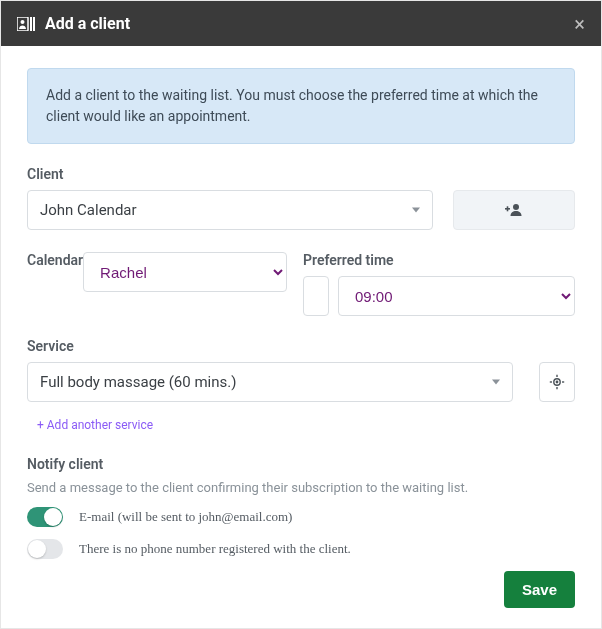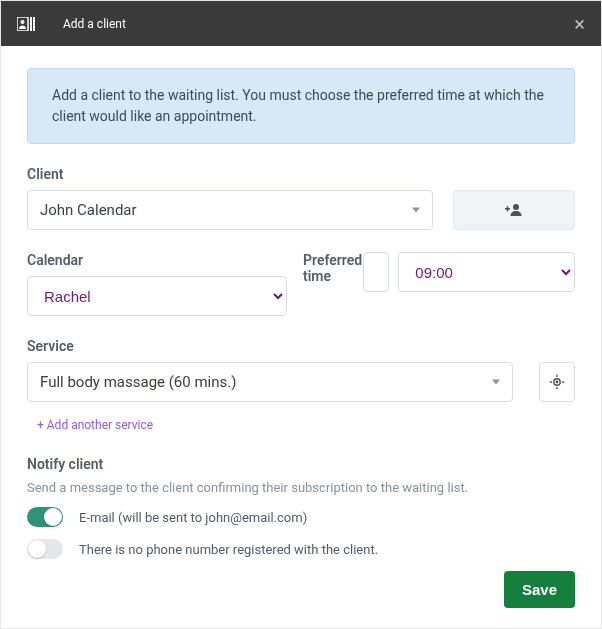--- a/index.html
+++ b/index.html
@@ -1,45 +1,45 @@
 <!DOCTYPE html>
 <html><head>
 <meta charset="utf-8">
 <style>
   * { box-sizing: border-box; margin: 0; padding: 0; }
   html, body { width: 602px; height: 629px; font-family: -apple-system, BlinkMacSystemFont, "Segoe UI", Roboto, Arial, sans-serif; background: #fff; color: #3a3f44; }
   .modal { width: 602px; height: 629px; display: flex; flex-direction: column; border: 1px solid #e6e6e6; }
   .modal-header { background: #3a3a3a; color: #fff; height: 52px; display: flex; align-items: center; padding: 0 16px; justify-content: space-between; }
   .modal-header-left { display: flex; align-items: center; gap: 10px; }
-  .modal-title { font-size: 12px; font-weight: 400; margin-left: 18px; }
+  .modal-title { font-size: 16px; font-weight: 700; }
   .close-x { color: #bdbdbd; font-size: 20px; line-height: 1; cursor: pointer; }
   .modal-body { flex: 1; padding: 22px 26px 20px 26px; display: flex; flex-direction: column; }
-  .info-box { background: #d7e8f7; border: 1px solid #c0d9ee; border-radius: 4px; padding: 16px 24px; color: #3e4b57; font-size: 14px; line-height: 1.5; margin-bottom: 22px; }
+  .info-box { background: #d7e8f7; border: 1px solid #c0d9ee; border-radius: 4px; padding: 16px 18px; color: #3e4b57; font-size: 14px; line-height: 1.5; margin-bottom: 22px; }
   .field-label { font-size: 14px; font-weight: 600; color: #555c63; margin-bottom: 8px; }
   .row { display: flex; gap: 20px; margin-bottom: 22px; }
   .col { display: flex; flex-direction: column; }
   .col-client { flex: 1; }
   .control { height: 40px; border: 1px solid #d9dde1; border-radius: 4px; background: #fff; display: flex; align-items: center; padding: 0 12px; font-size: 15px; color: #3a3f44; }
   .control.select { position: relative; padding-right: 30px; }
   .control.select::after { content: ""; position: absolute; right: 12px; top: 50%; width: 0; height: 0; border-left: 4px solid transparent; border-right: 4px solid transparent; border-top: 5px solid #8b9299; transform: translateY(-50%); }
   select.native-select { height: 40px; width: 100%; border: 1px solid #d9dde1; border-radius: 4px; background: #fff; font-size: 15px; color: #701a75; padding: 0 12px; appearance: auto; }
   .icon-btn { width: 122px; height: 40px; background: #f1f4f7; border: 1px solid #e6e9ec; border-radius: 4px; display: flex; align-items: center; justify-content: center; cursor: pointer; }
   .icon-btn svg, .small-icon-btn svg, .header-icon svg { display: block; }
   .small-icon-btn { width: 36px; height: 40px; background: #fff; border: 1px solid #d9dde1; border-radius: 4px; display: flex; align-items: center; justify-content: center; cursor: pointer; }
   .datetime-row { display: flex; gap: 16px; margin-bottom: 22px; }
-  .cal-col { flex: 0 0 260px; display: flex; flex-direction: column; }
-  .pref-col { flex: 1; display: flex; flex-direction: row; }
+  .cal-col { flex: 0 0 260px; display: flex; }
+  .pref-col { flex: 1; display: flex; flex-direction: column; }
   .pref-inputs { display: flex; gap: 9px; }
   .date-input { flex: 1; }
   .time-select { width: 76px; }
   .service-row { display: flex; gap: 26px; margin-bottom: 8px; }
   .service-select { flex: 1; }
   .add-link { color: #8b5cf6; font-size: 12px; padding: 8px 10px 6px 10px; cursor: pointer; display: inline-block; margin-bottom: 18px; }
   .notify-sub { font-size: 13px; color: #8a9299; margin-bottom: 12px; }
-  .toggle-row { display: flex; align-items: center; gap: 16px; margin-bottom: 12px; font-size: 13px; color: #555c63; }
+  .toggle-row { display: flex; align-items: center; gap: 16px; margin-bottom: 12px; font-size: 13px; color: #555c63; font-family: Liberation Serif, serif; }
   .toggle { width: 36px; height: 20px; border-radius: 999px; position: relative; cursor: pointer; flex-shrink: 0; }
   .toggle .knob { position: absolute; width: 18px; height: 18px; background: #fff; border-radius: 50%; top: 1px; box-shadow: 0 1px 2px rgba(0,0,0,0.2); }
   .toggle.on { background: #2f9477; }
   .toggle.on .knob { right: 1px; }
   .toggle.off { background: #e4e6e9; cursor: default; }
   .toggle.off .knob { left: 1px; }
   .footer { display: flex; justify-content: flex-end; margin-top: auto; }
   .save-btn { background: #15803d; color: #fff; border: none; border-radius: 4px; padding: 10px 18px; font-size: 15px; font-weight: 600; cursor: pointer; }
   input.text-input { height: 40px; width: 100%; border: 1px solid #d9dde1; border-radius: 4px; background: #fff; font-size: 15px; color: #3a3f44; padding: 0 12px; }
 </style>

